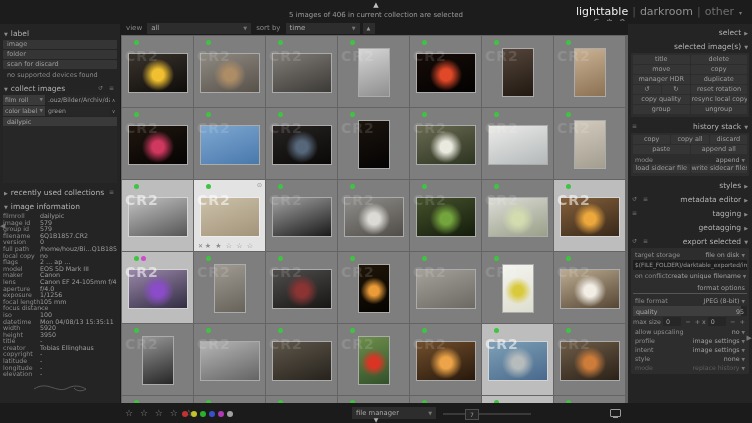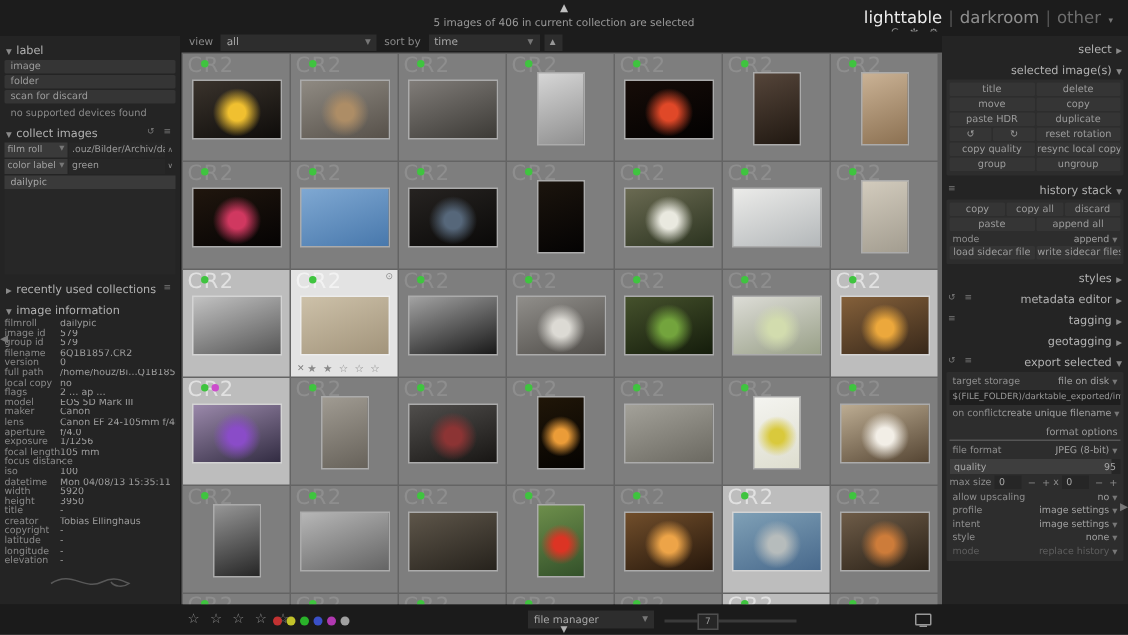--- a/index.html
+++ b/index.html
@@ -89,21 +89,21 @@
   .kvrow .k{width:37px;flex:none;color:#8a8a8a}
   .kvrow .v{flex:1;overflow:hidden;color:#9e9e9e}
 
   
   .center{position:absolute;left:121px;top:35px;width:507px;height:368px;background:#646464;overflow:hidden}
   .grid{position:absolute;left:1px;top:1px;display:grid;grid-template-columns:repeat(7,71px);
         grid-auto-rows:71px;gap:1px}
   .cell{position:relative;background:#7e7e7e;display:flex;align-items:center;justify-content:center}
   .cell.sel{background:#bdbdbd}
   .cell.hov{background:#e3e3e3}
-  .wm{position:absolute;left:3px;top:0px;font-size:14px;font-weight:normal;color:rgba(255,255,255,.13);letter-spacing:1px}
+  .wm{position:absolute;left:3px;top:12px;font-size:14px;font-weight:bold;color:rgba(255,255,255,.13);letter-spacing:1px}
   .sel .wm,.hov .wm{color:rgba(255,255,255,.55)}
   .dot{position:absolute;top:4px;width:5px;height:5px;border-radius:50%}
   .thumb{box-shadow:0 0 0 1px rgba(255,255,255,.35);margin-top:2px}
   .thumb.l{width:58px;height:38px}
   .thumb.p{width:30px;height:47px}
   .alt{position:absolute;right:3px;top:1px;font-size:6px;color:#8a8a8a}
   .rej{position:absolute;left:4px;bottom:2px;font-size:6px;color:#808080}
   .ovstars{position:absolute;left:50%;bottom:1px;transform:translateX(-50%);font-size:7px;
            color:#8a8a8a;letter-spacing:1px;white-space:nowrap}
 
@@ -503,21 +503,21 @@
 <div class="rightpanel">
   <div class="rhead"><span>select</span><span class="tri">▶</span></div>
 
   <div class="rhead"><span>selected image(s)</span><span class="tri">▼</span></div>
   <div class="modbox">
     <div class="bgrid">
         <div class="btn">title</div>
         <div class="btn">delete</div>
         <div class="btn">move</div>
         <div class="btn">copy</div>
-        <div class="btn">paste HDR</div>
+        <div class="btn">manager HDR</div>
         <div class="btn">duplicate</div>
       </div>
     <div class="rotrow">
       <div class="btn">↺</div>
       <div class="btn">↻</div>
       <div class="btn">reset rotation</div>
     </div>
     <div class="bgrid">
         <div class="btn">copy quality</div>
         <div class="btn">resync local copy</div>

